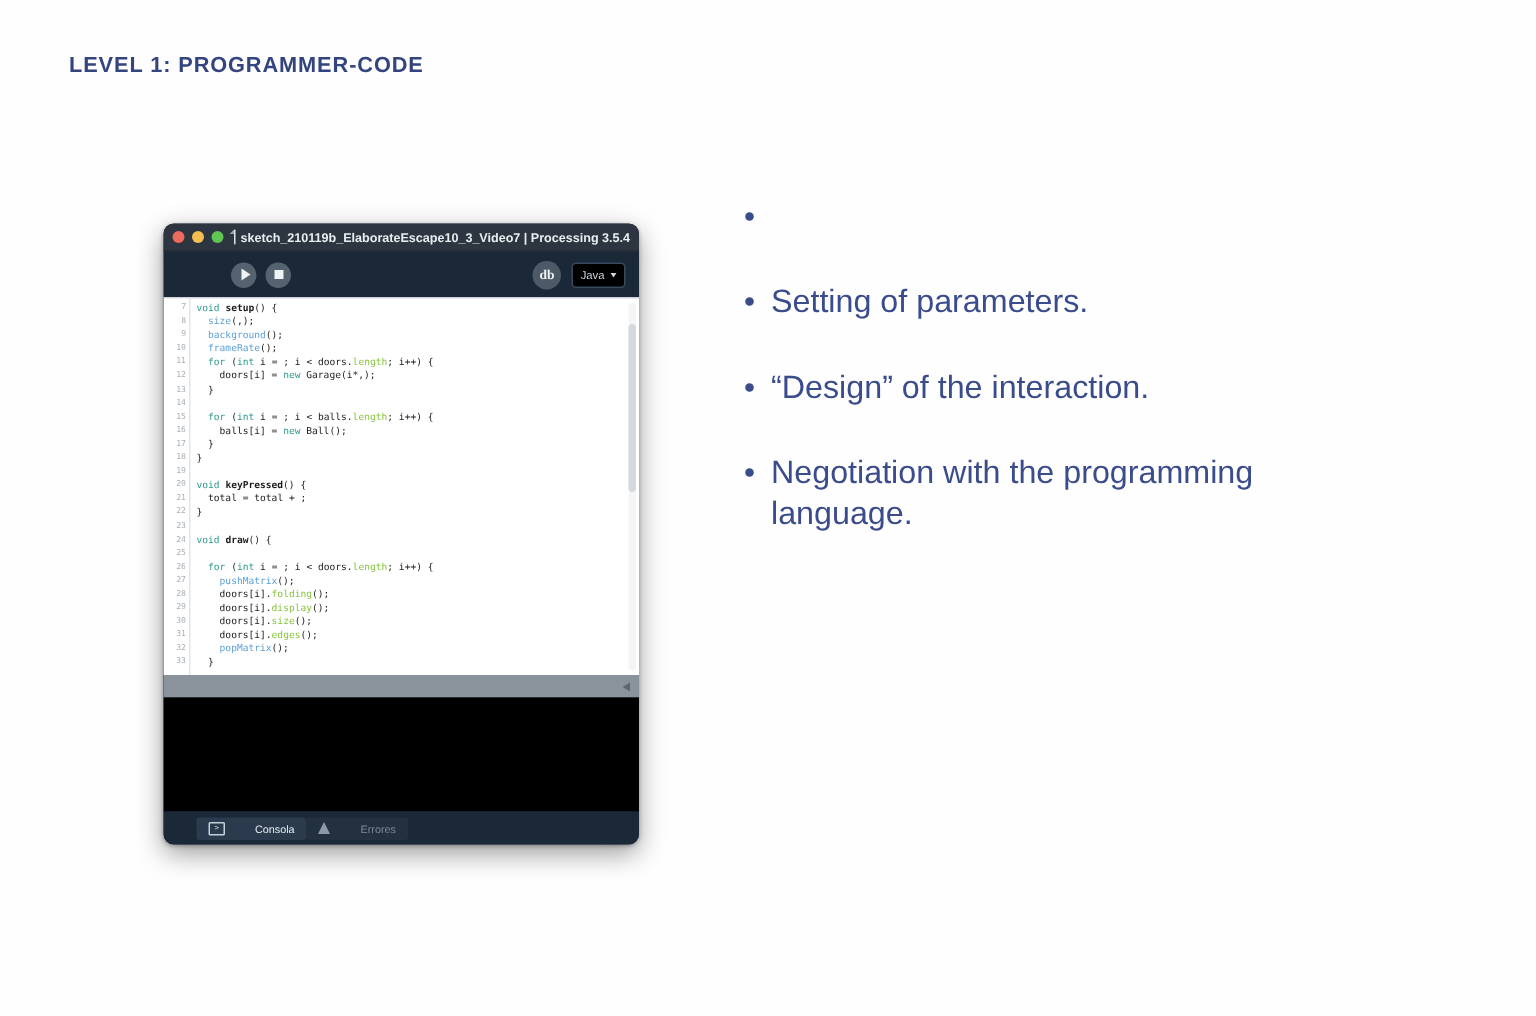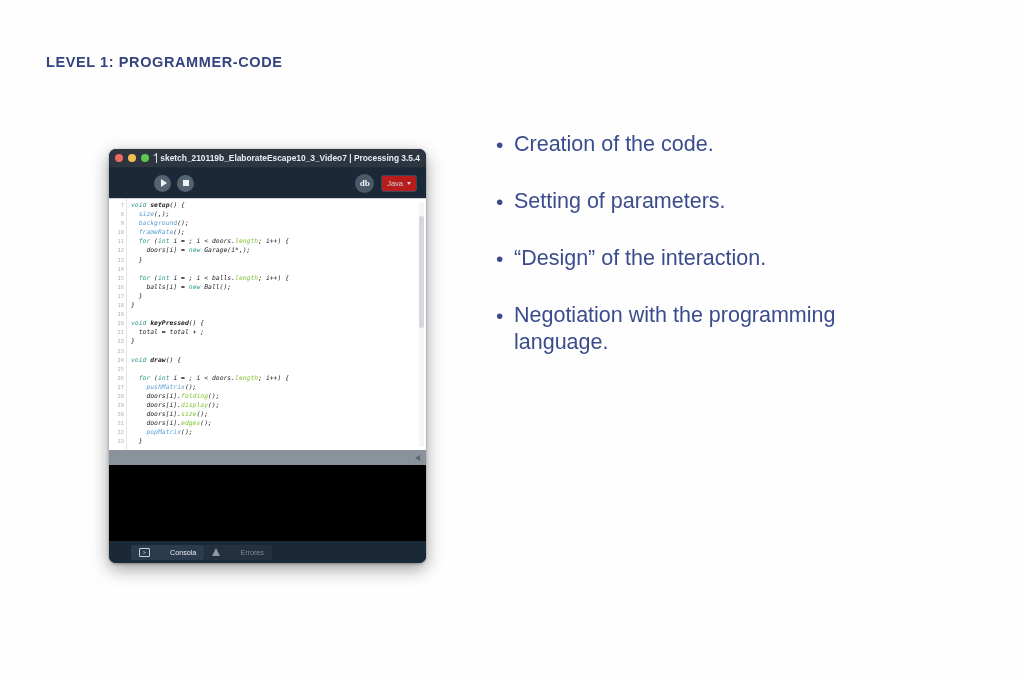--- a/index.html
+++ b/index.html
@@ -13,21 +13,21 @@
     position: relative;
     overflow: hidden;
     font-family: "Liberation Sans", sans-serif;
     background: #fefefe;
   }
 
   
   .slide-title {
     position: absolute;
     left: 46px;
-    top: 54px;
+    top: 36px;
     font-size: 14.5px;
     font-weight: bold;
     letter-spacing: 0.6px;
     color: #33447f;
     font-family: "Liberation Sans", sans-serif;
   }
 
   
   .bullets {
     position: absolute;
@@ -149,21 +149,21 @@
     display: flex;
     align-items: center;
     justify-content: center;
     margin-right: 7px;
     color: #eef2f5;
     font-size: 9px;
     font-weight: bold;
     font-family: "Liberation Serif", serif;
   }
   .mode-select {
-    background: #b91c1c;
+    background: #000000;
     border: 1px solid #394a5e;
     border-radius: 3px;
     color: #cfd8e2;
     font-size: 7.5px;
     padding: 3px 5px;
     display: flex;
     align-items: center;
     gap: 4px;
     font-family: "Liberation Sans", sans-serif;
   }
@@ -236,21 +236,20 @@
     flex: 1 1 auto;
     padding: 2px 0 0 4px;
     overflow: hidden;
   }
   .code .ln {
     font-family: "DejaVu Sans Mono", monospace;
     font-size: 6.4px;
     line-height: 9.1px;
     color: #222222;
     white-space: pre;
-    font-style: italic;
   }
   .k  { color: #2d9a8f; }       
   .f  { color: #1b1b1b; font-weight: bold; }  
   .m  { color: #88c540; }       
   .p  { color: #5c9fd6; }       
   .n  { color: #222222; }
 
   .editor-scroll {
     position: absolute;
     right: 2px;
@@ -332,21 +331,20 @@
   }
 </style>
 </head>
 <body>
 
 <div class="slide-title">LEVEL 1: PROGRAMMER-CODE</div>
 
 <div class="bullets">
   <div class="bullet-row">
     <span class="bullet-dot">•</span>
-    <span class="bullet-text">Creation of the code.</span>
   </div>
   <div class="bullet-row">
     <span class="bullet-dot">•</span>
     <span class="bullet-text">Setting of parameters.</span>
   </div>
   <div class="bullet-row">
     <span class="bullet-dot">•</span>
     <span class="bullet-text">“Design” of the interaction.</span>
   </div>
   <div class="bullet-row">

